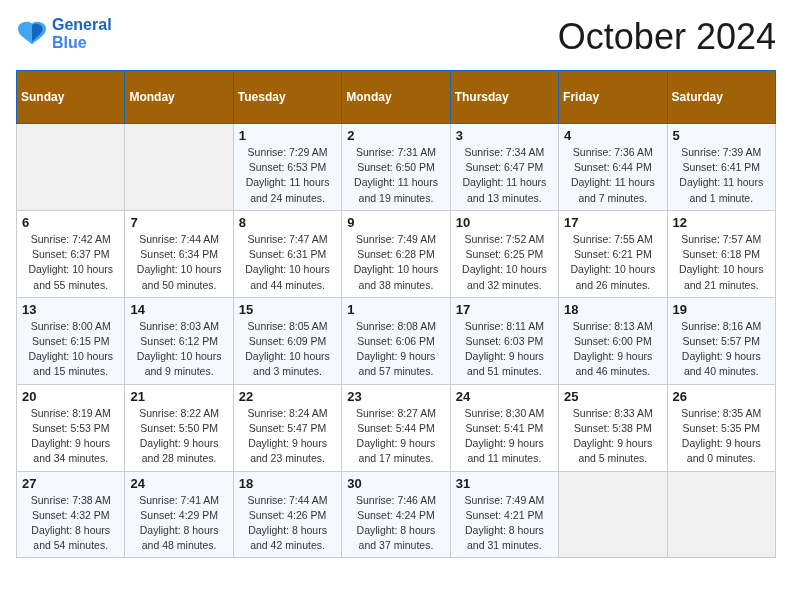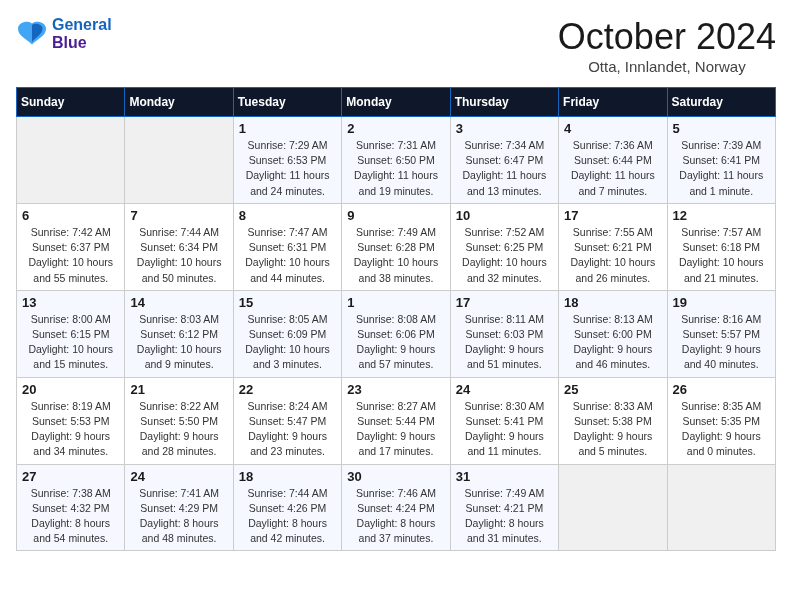--- a/index.html
+++ b/index.html
@@ -19,40 +19,40 @@
     .logo {
       display: flex;
       align-items: center;
       gap: 4px;
     }
     .logo-bird {
       width: 32px;
       height: 28px;
     }
     .title-block {
-      text-align: center;
+      text-align: left;
     }
     .month-title {
       font-size: 36px;
       font-weight: 300;
       color: #1a1a1a;
     }
     .location {
       font-size: 15px;
       color: #444;
     }
     .calendar {
       width: 100%;
       border-collapse: collapse;
       font-size: 11px;
     }
     .calendar th {
-      background: #0f172a;
+      background: #a16207;
       color: #fff;
-      padding: 7px 4px;
+      padding: 19px 4px;
       text-align: left;
       font-size: 12px;
       font-weight: 600;
       border: 1px solid #1565c0;
     }
     .calendar td {
       border: 1px solid #ccc;
       vertical-align: top;
       padding: 4px 5px;
       width: calc(100% / 7);
@@ -90,26 +90,25 @@
 <body>
 
 <div class="header">
   <div class="logo">
     <svg class="logo-bird" viewBox="0 0 36 32" xmlns="http://www.w3.org/2000/svg">
       <path d="M18 4 C22 0, 34 2, 34 10 C34 18, 24 22, 18 28 C12 22, 2 18, 2 10 C2 2, 14 0, 18 4Z" fill="#2196F3" opacity="0.85"></path>
       <path d="M18 6 C20 3, 30 4, 30 10 C30 16, 22 20, 18 25" fill="#1565c0"></path>
     </svg>
     <div>
       <div style="font-size:16px;font-weight:bold;line-height:1.1;"><span style="color:#1565c0">General</span></div>
-      <div style="font-size:16px;font-weight:bold;line-height:1.1;color:#4c1d95">Blue</div>
+      <div style="font-size:16px;font-weight:bold;line-height:1.1;color:#3b82f6">Blue</div>
     </div>
   </div>
   <div class="title-block">
     <div class="month-title">October 2024</div>
-    <div class="location">Otta, Innlandet, Norway</div>
   </div>
 </div>
 
 <table class="calendar">
   <thead>
     <tr>
         <th>Sunday</th>
         <th>Monday</th>
         <th>Tuesday</th>
         <th>Monday</th>

